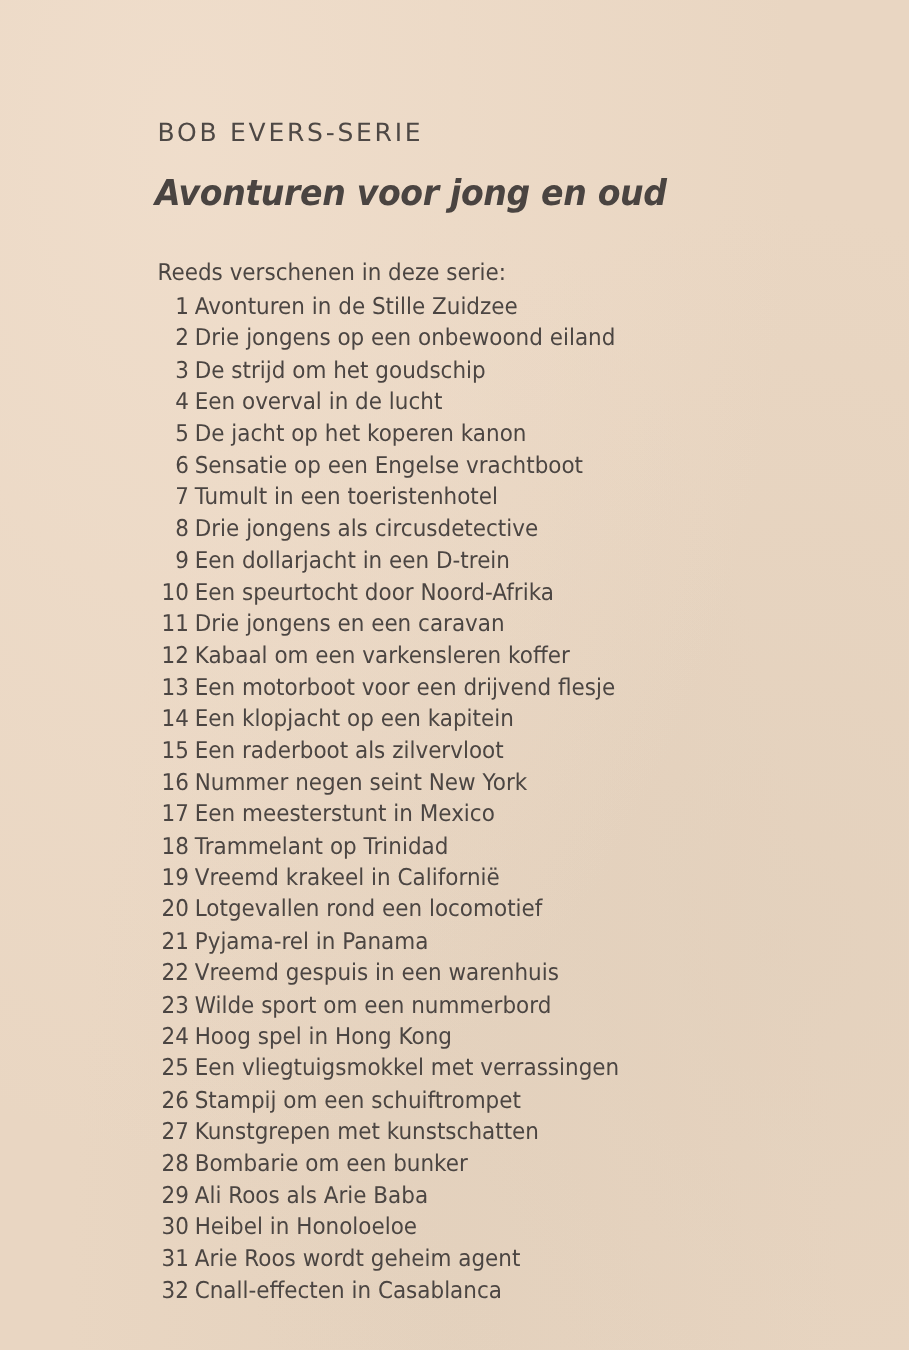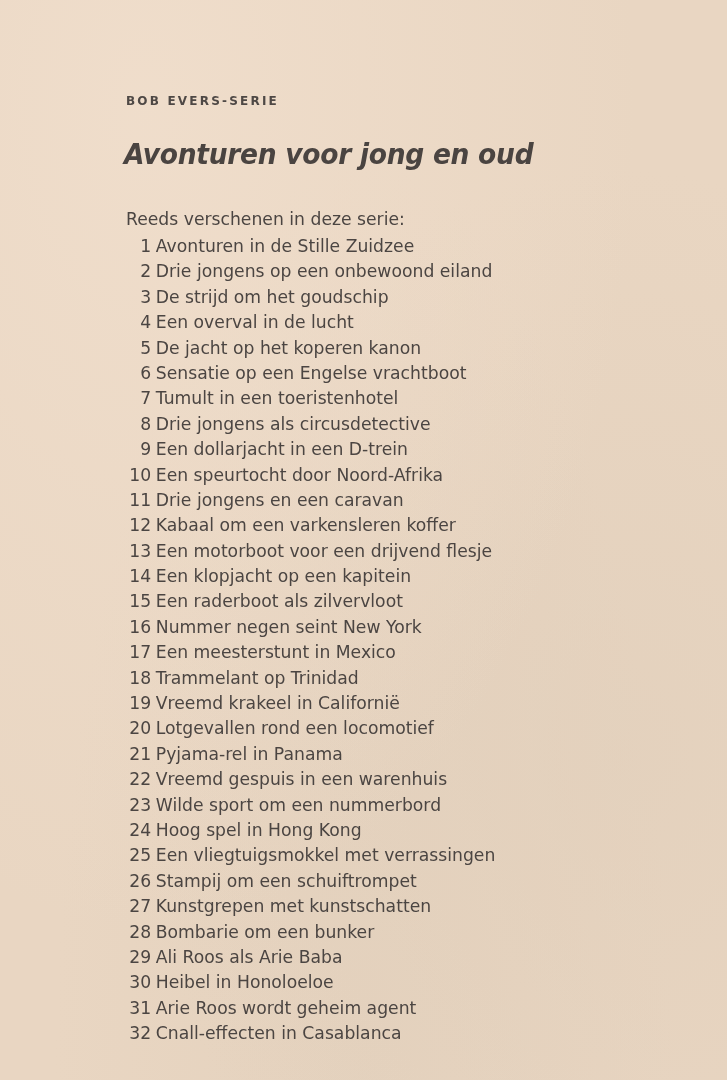--- a/index.html
+++ b/index.html
@@ -23,22 +23,22 @@
       left: 0;
       top: 0;
       width: 727px;
       height: 1080px;
     }
     .series-label {
       position: absolute;
       left: 126px;
       top: 94px;
       font-family: "DejaVu Sans", sans-serif;
-      font-weight: bold;
-      font-size: 12px;
+      font-weight: normal;
+      font-size: 20px;
       letter-spacing: 2.2px;
       color: #4e4845;
       margin: 0;
     }
     .series-title {
       position: absolute;
       left: 124px;
       top: 138px;
       font-family: "DejaVu Sans", sans-serif;
       font-style: italic;

